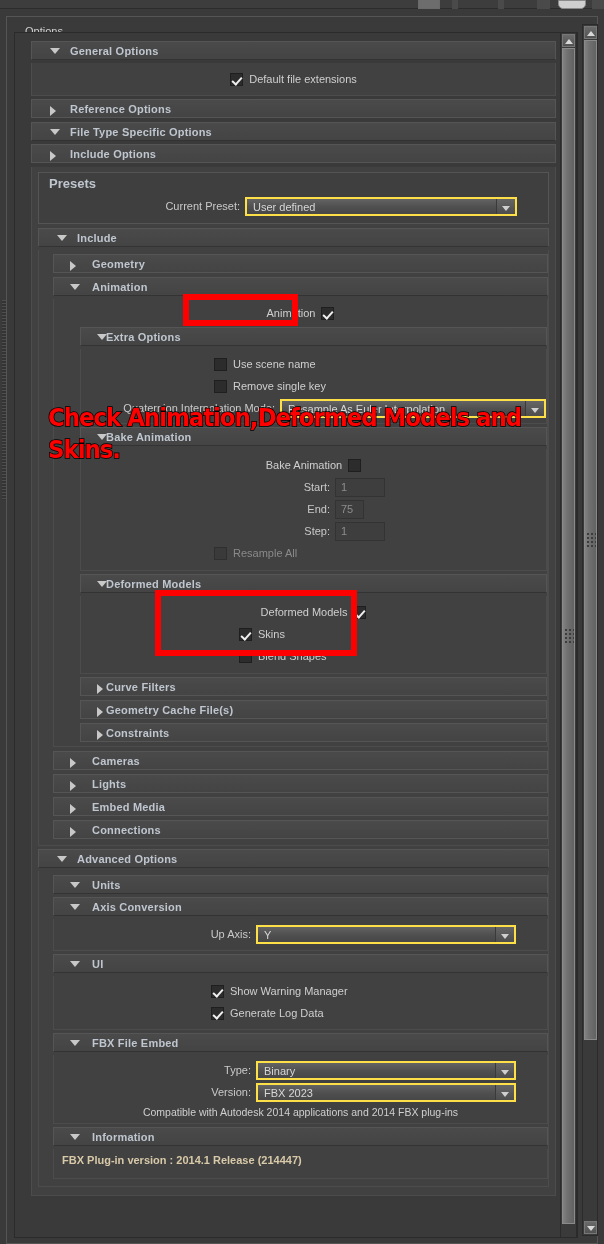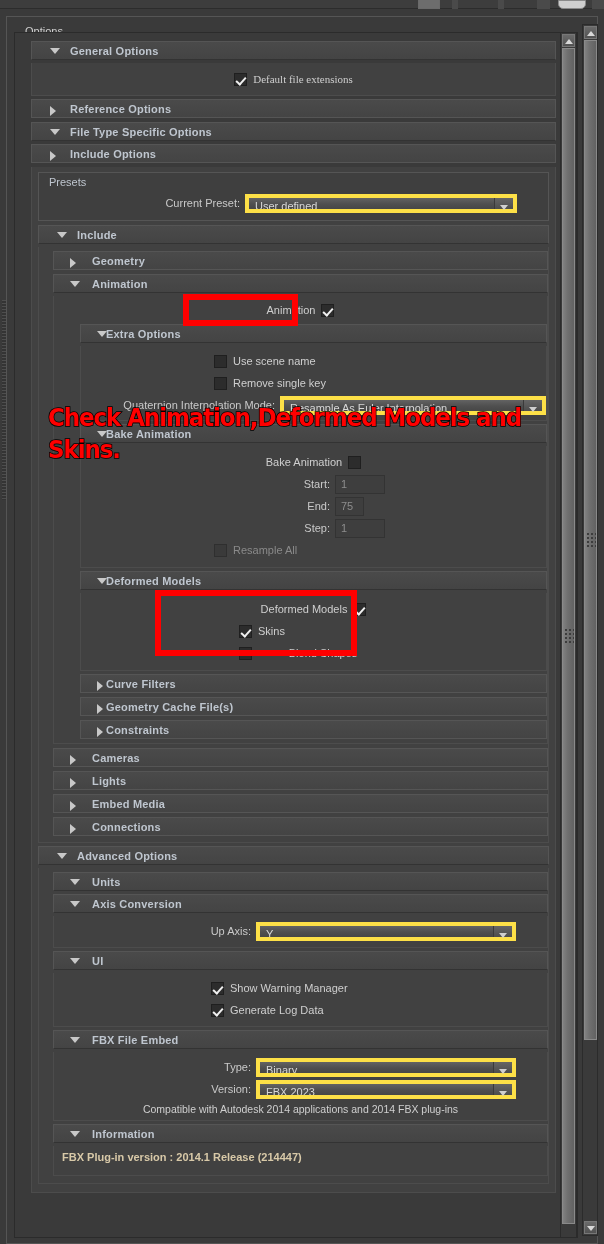--- a/index.html
+++ b/index.html
@@ -93,36 +93,36 @@
   
   .cb{ width:13px; height:13px; display:inline-block; vertical-align:middle;
        background:#2c2c2c; border:1px solid #1f1f1f; position:relative; flex:none;}
   .cb.on::after{
     content:""; position:absolute; left:3px; top:1px; width:4px; height:8px;
     border:solid #f0f0f0; border-width:0 2px 2px 0; transform:rotate(42deg);
   }
   .cb.dis{ background:#3a3a3a; border-color:#2f2f2f;}
 
   
-  .dd{ height:19px; display:flex; align-items:stretch; border:4px solid #fde047; flex:none;justify-content:flex-end;}
+  .dd{ height:19px; display:flex; align-items:stretch; border:2px solid #fde047; flex:none;justify-content:flex-end;}
   .dd .val{ flex:1; background:linear-gradient(180deg,#636363 0%,#4f4f4f 55%,#474747 100%);
             color:#d7d7d7; font-size:11px; line-height:17px; padding:0 6px; overflow:hidden; white-space:nowrap;}
   .dd .arw{ width:19px; background:linear-gradient(180deg,#656565 0%,#4d4d4d 100%); border-left:1px solid #3a3a3a;
             position:relative; }
   .dd .arw::after{ content:""; position:absolute; left:5px; top:7px;
             border-left:4px solid transparent; border-right:4px solid transparent; border-top:5px solid #cfcfcf;}
 
   
   .tf{ height:19px; border:1px solid #333; background:#3e3e3e; color:#8d8d8d;
        font-size:11px; line-height:17px; padding:0 5px; flex:none;}
 
   .info-txt{ font-size:11px; font-weight:bold; color:#d8c9a8; padding:2px 0 4px 8px; }
   .scale-txt{ font-size:11px; font-weight:bold; color:#d8d8d8; padding:0 0 3px 8px;}
   .compat{ font-size:10.5px; color:#cfcfcf; text-align:center; padding-top:3px;}
-  .presets-cap{ font-size:11px; font-weight:normal; color:#bfc6cf; padding:3px 0 4px 10px;}
+  .presets-cap{ font-size:13px; font-weight:bold; color:#bfc6cf; padding:3px 0 4px 10px;}
 
   
   .vbar{
     position:absolute; width:17px; background:#3a3a3a; border:1px solid #2b2b2b;
   }
   .vbar .arr{
     position:absolute; left:1px; width:13px; height:13px;
     background:linear-gradient(180deg,#6a6a6a,#525252); border:1px solid #777;
   }
   .vbar .arr.up{ top:1px;}
@@ -180,21 +180,21 @@
 <div class="scrollframe">
   <div class="content">
 
     <div class="hdr lvl1">
       <span class="tri tri-down"></span>
       <span>General Options</span>
     </div>
     <div class="body lvl1">
       <div class="row center">
         <span class="cb on"></span>
-        <span class="lbl" style="margin-left:6px;font-family:Liberation Serif, serif;">Default file extensions</span>
+        <span class="lbl" style="margin-left:6px;">Default file extensions</span>
       </div>
     </div>
 
     <div class="hdr lvl1" style="border-bottom-color:#555;margin-bottom:4px;">
       <span class="tri tri-right"></span>
       <span>Reference Options</span>
     </div>
 
     <div class="hdr lvl1">
       <span class="tri tri-down"></span>
@@ -295,21 +295,21 @@
           </div>
           <div class="body lvl3" style="padding:5px 0 6px;">
             <div class="row" style="justify-content:center;">
               <span class="lbl" style="margin-right:6px;">Deformed Models</span>
               <span class="cb on"></span>
             </div>
             <div class="row" style="justify-content:center;">
               <span class="cb on"></span>
               <span class="lbl" style="margin-left:6px;width:130px;">Skins</span>
             </div>
-            <div class="row" style="justify-content:center;text-align:center;">
+            <div class="row" style="justify-content:center;">
               <span class="cb"></span>
               <span class="lbl" style="margin-left:6px;width:130px;">Blend Shapes</span>
             </div>
           </div>
 
           <div class="hdr lvl3" style="border-bottom-color:#555;margin-bottom:4px;">
             <span class="tri tri-right"></span>
             <span>Curve Filters</span>
           </div>
 

